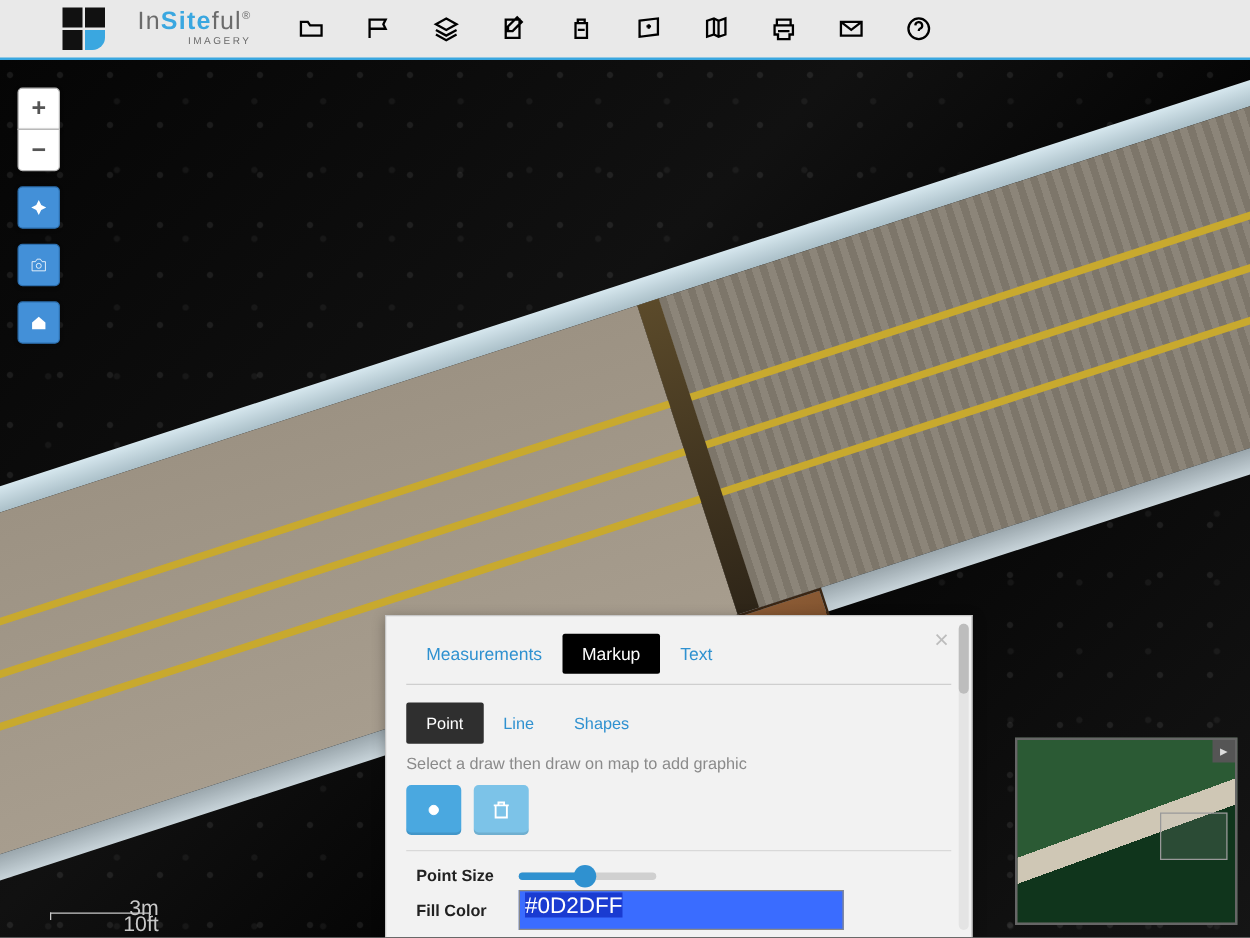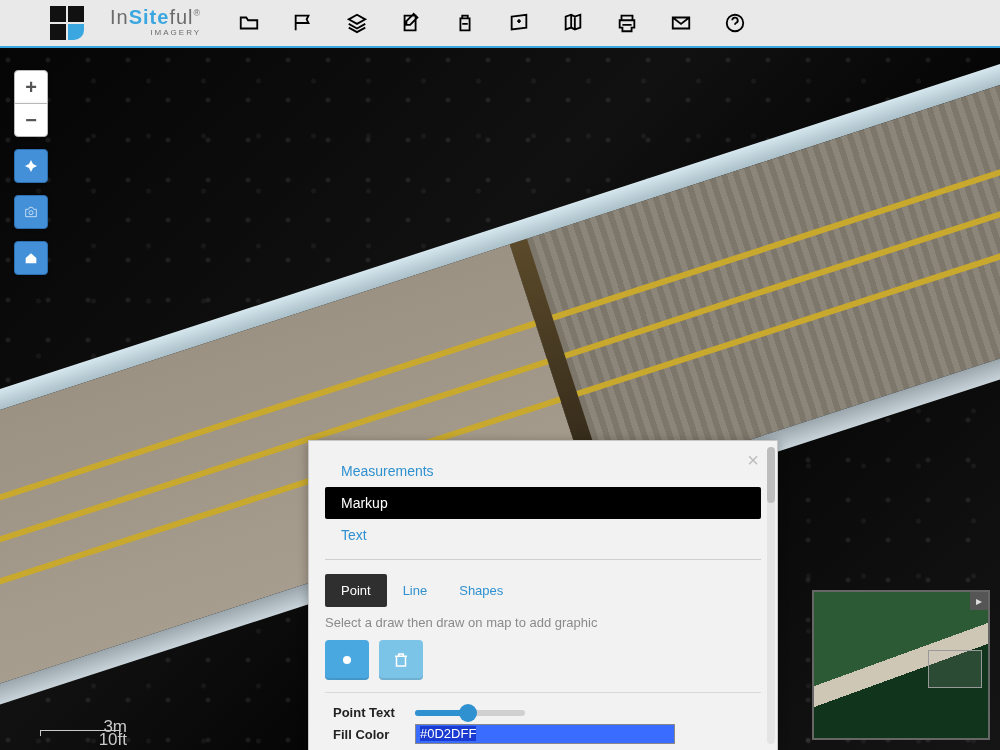--- a/index.html
+++ b/index.html
@@ -103,21 +103,21 @@
     border:1px solid #c7c7c7; border-bottom:none;
     box-shadow:0 2px 10px rgba(0,0,0,0.3);
     z-index:6;
     padding-bottom:4px;
   }
   .panel-scroll { position:absolute; right:2px; top:6px; bottom:6px; width:8px;}
   .panel-scroll .track{position:absolute; inset:0; background:#e4e4e4; border-radius:4px;}
   .panel-scroll .thumb{position:absolute; left:0; right:0; top:0; height:56px; background:#bdbdbd; border-radius:4px; cursor:pointer;}
 
   .panel-close{ position:absolute; top:8px; right:18px; color:#bdbdbd; font-size:20px; cursor:pointer;}
-  .tabs1 { display:flex; gap:0; padding:14px 16px 0;flex-direction:column;}
+  .tabs1 { display:flex; gap:0; padding:14px 16px 0;}
   .tab1 {
     padding:8px 16px; font-size:14px; color:#2f91d0; cursor:pointer;
   }
   .tab1.active { background:#000; color:#fff; border-radius:2px;}
   .hr { border:none; border-top:1px solid #cfcfcf; margin:8px 16px 14px;}
   .tabs2 { display:flex; gap:0; padding:0 16px;}
   .tab2 { padding:9px 16px; font-size:13px; color:#2f91d0; cursor:pointer;}
   .tab2.active { background:#2f2f2f; color:#fff; border-radius:2px;}
   .hint { color:#8a8a8a; font-size:13px; padding:8px 16px 10px;}
   .tool-row { display:flex; gap:10px; padding:0 16px 12px;}
@@ -128,22 +128,22 @@
   }
   .tool-btn.light{ background:#7cc3e8;}
   .tool-btn svg{ stroke:#fff; fill:#fff; width:18px; height:18px;}
   .hr2{ border:none; border-top:1px solid #d9d9d9; margin:0 16px 10px;}
   .field-row{ display:flex; align-items:center; gap:8px; padding:2px 24px; font-size:13px;}
   .field-row b{ font-weight:700; color:#222; width:74px;}
   .slider-track{ flex:0 0 110px; height:6px; background:#d0d0d0; border-radius:3px; position:relative;}
   .slider-fill{ position:absolute; left:0; top:0; bottom:0; width:48%; background:#2f91d0; border-radius:3px;}
   .slider-thumb{ position:absolute; top:50%; left:48%; width:18px;height:18px;border-radius:50%;background:#2f91d0;transform:translate(-50%,-50%);cursor:pointer;}
   .color-input{
-    flex:0 0 260px; height:20px; background:#3a6cff;
-    color:#fff; font-size:13px; padding:1px 4px; border:1px solid #888;
+    flex:0 0 260px; height:32px; background:#3a6cff;
+    color:#fff; font-size:18px; padding:1px 4px; border:1px solid #888;
     font-family:inherit;
   }
   .color-sel{ background:#1a3bd1;}
 </style>
 </head>
 <body>
 
 <div class="toolbar">
   <div class="logo">
     <div class="logo-mark">
@@ -291,21 +291,21 @@
       </div>
       <div class="tool-btn light">
         <svg viewBox="0 0 24 24">
             <path d="M6 7h12v13H6z M9 7V4h6v3 M4 7h16" fill="none" stroke="#fff" stroke-width="2"></path>
           </svg>
       </div>
     </div>
     <hr class="hr2">
 
     <div class="field-row">
-      <b>Point Text</b>
+      <b>Point Size</b>
       <div class="slider-track">
         <div class="slider-fill"></div>
         <div class="slider-thumb"></div>
       </div>
     </div>
     <div class="field-row">
       <b>Fill Color</b>
       <div class="color-input">
         <span class="color-sel">#0D2DFF</span>
       </div>

